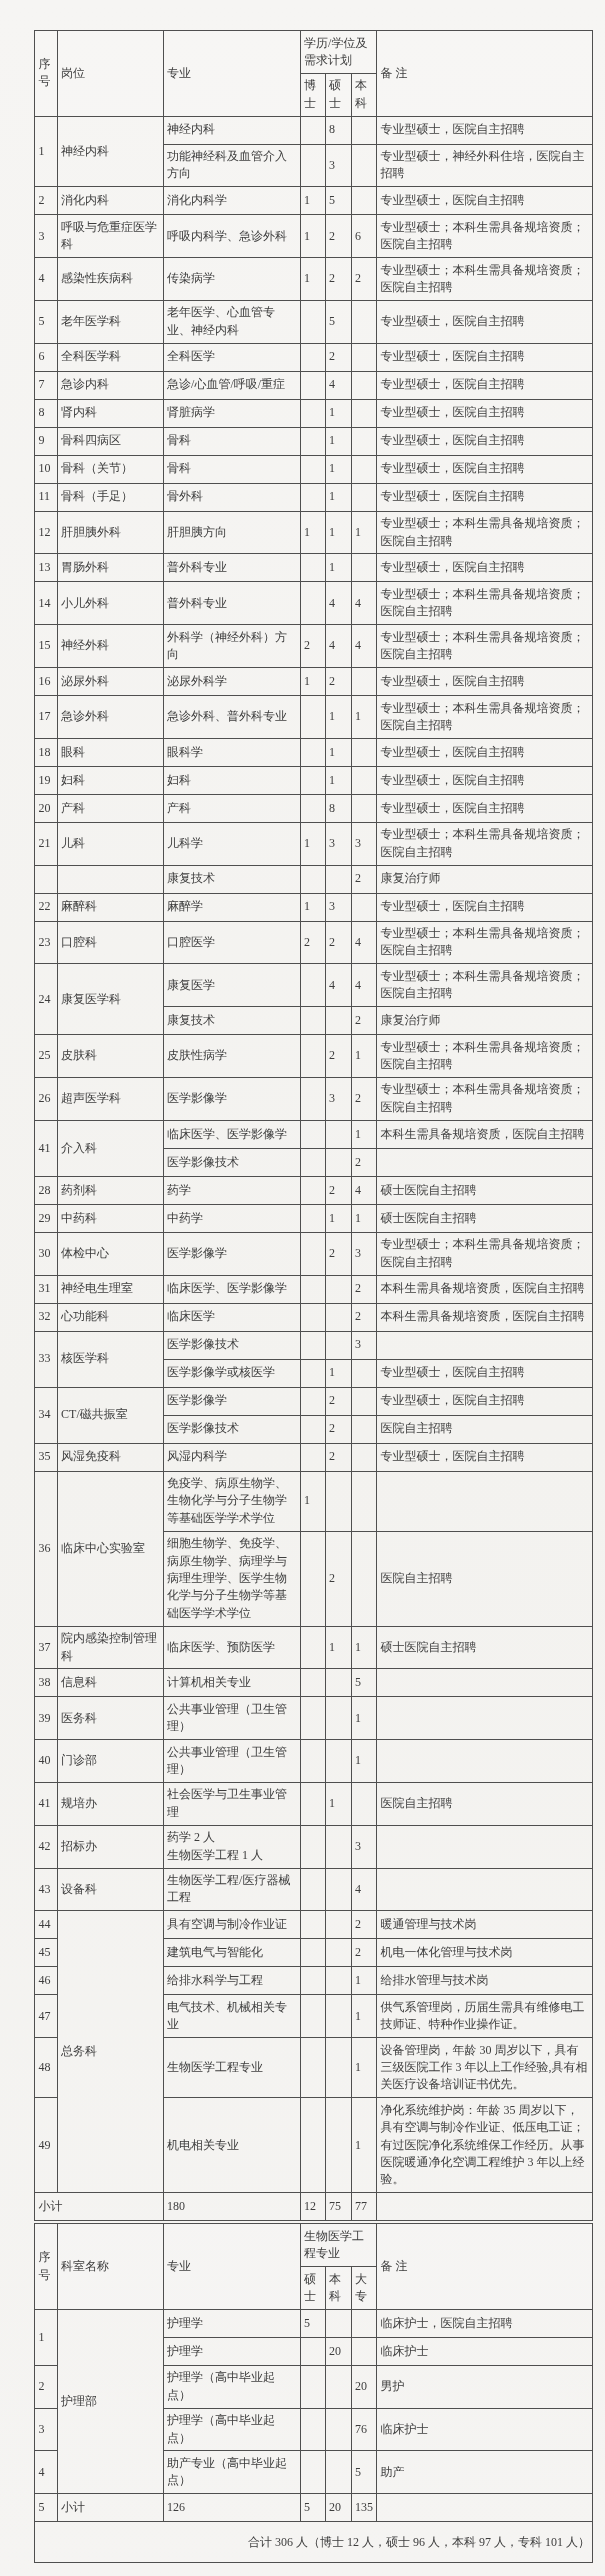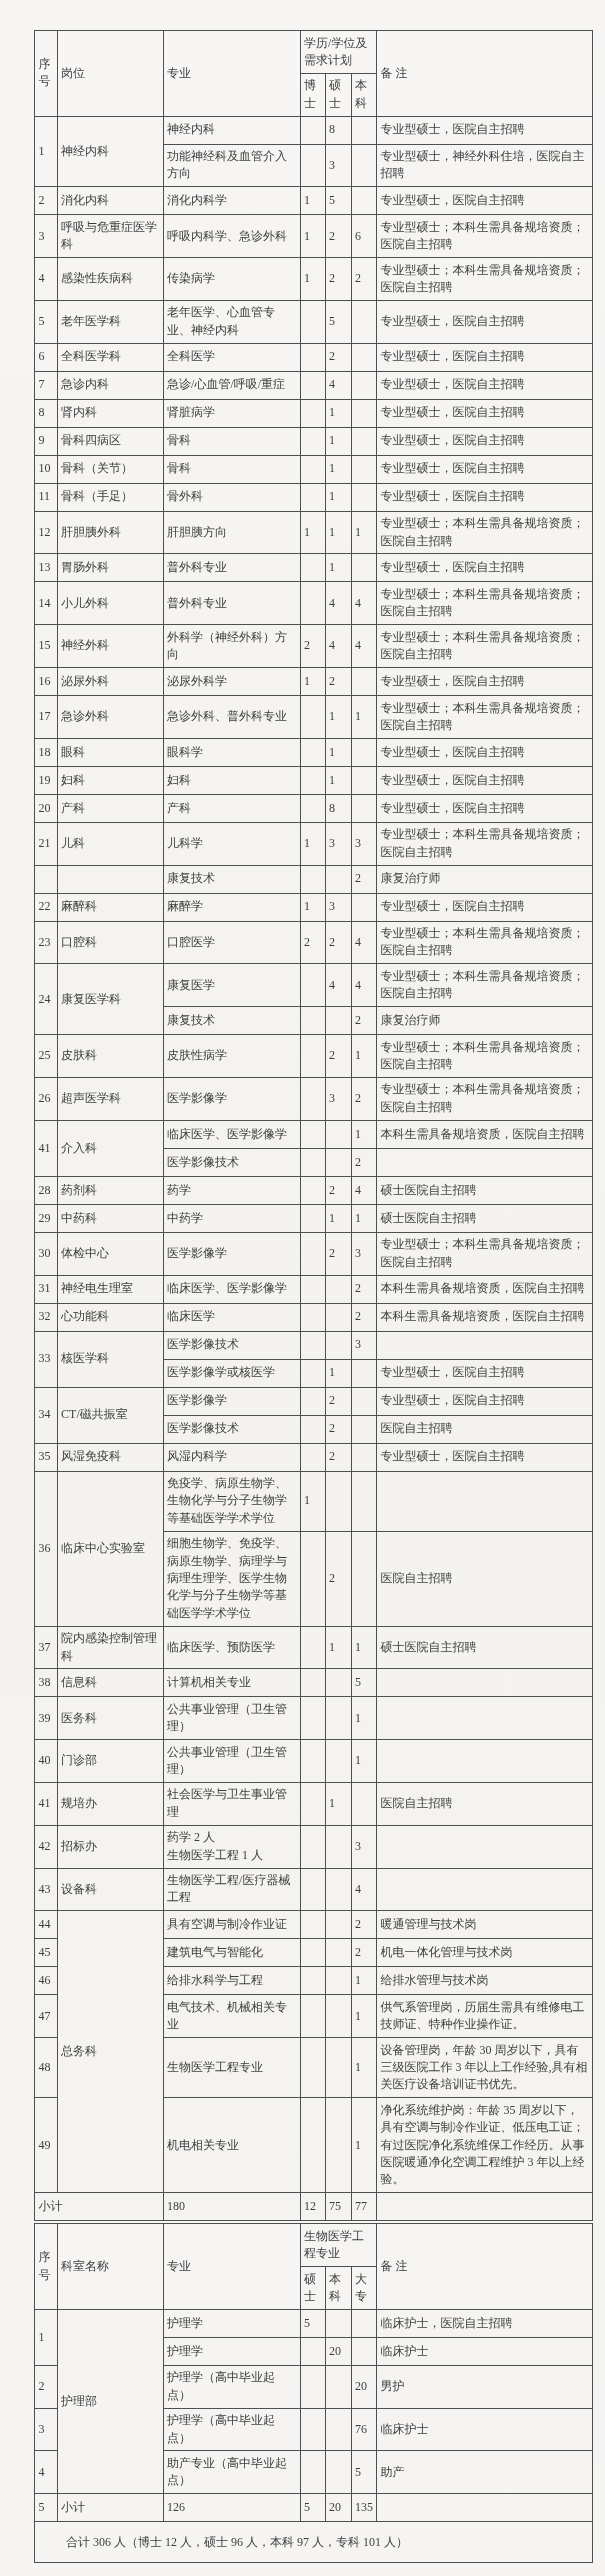--- a/index.html
+++ b/index.html
@@ -34,21 +34,21 @@
     font-weight:normal;
     word-break:break-all;
     white-space:pre-line;
     height:28px;
     box-sizing:border-box;
   }
   table.doc th{font-weight:normal;background:rgba(255,255,255,.15);}
   table.t1{border:1.4px solid #454545;}
   table.t2{border:1.4px solid #454545;margin-top:2.1px;}
   tr.sub-row td{border-top:1.4px solid #454545;margin-top:20px;}
-  tr.total-row td{border-top:1.4px solid #454545;height:41px;padding-left:31px;white-space:normal;}
+  tr.total-row td{border-top:1.4px solid #454545;height:41px;padding-left:31px;white-space:normal;text-align:right;}
 </style>
 </head>
 <body>
 
 <div class="page">
 
   <table class="doc t1">
     <colgroup>
       <col style="width:22.6px">
         <col style="width:106px">

